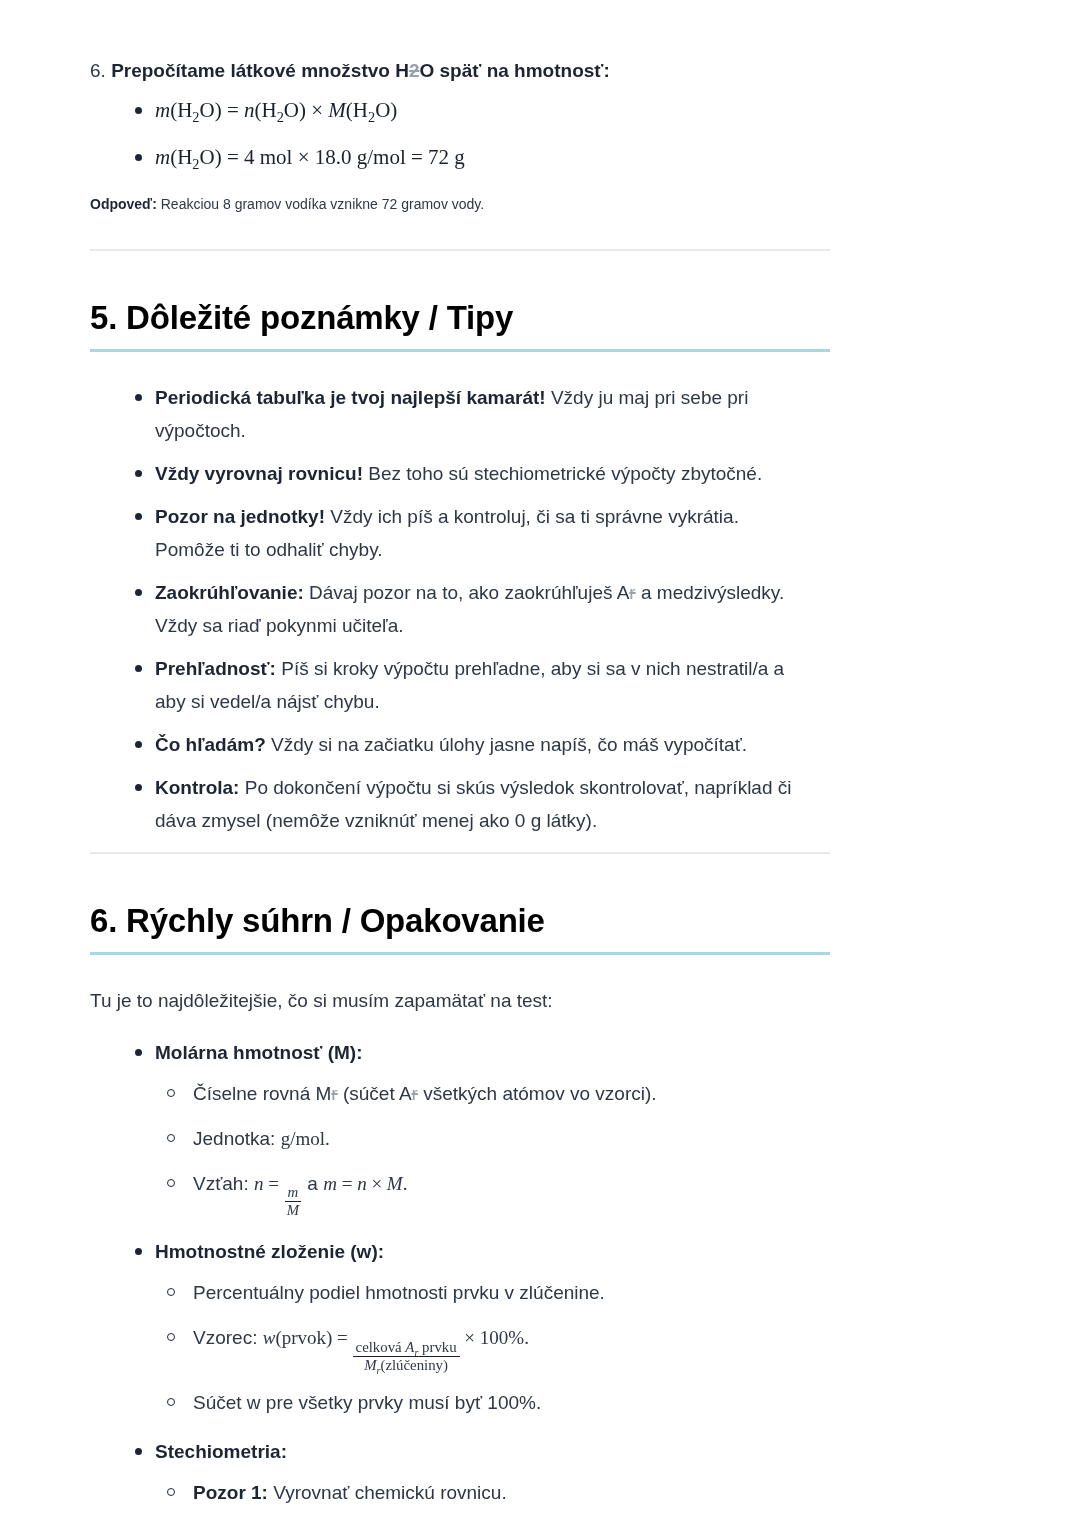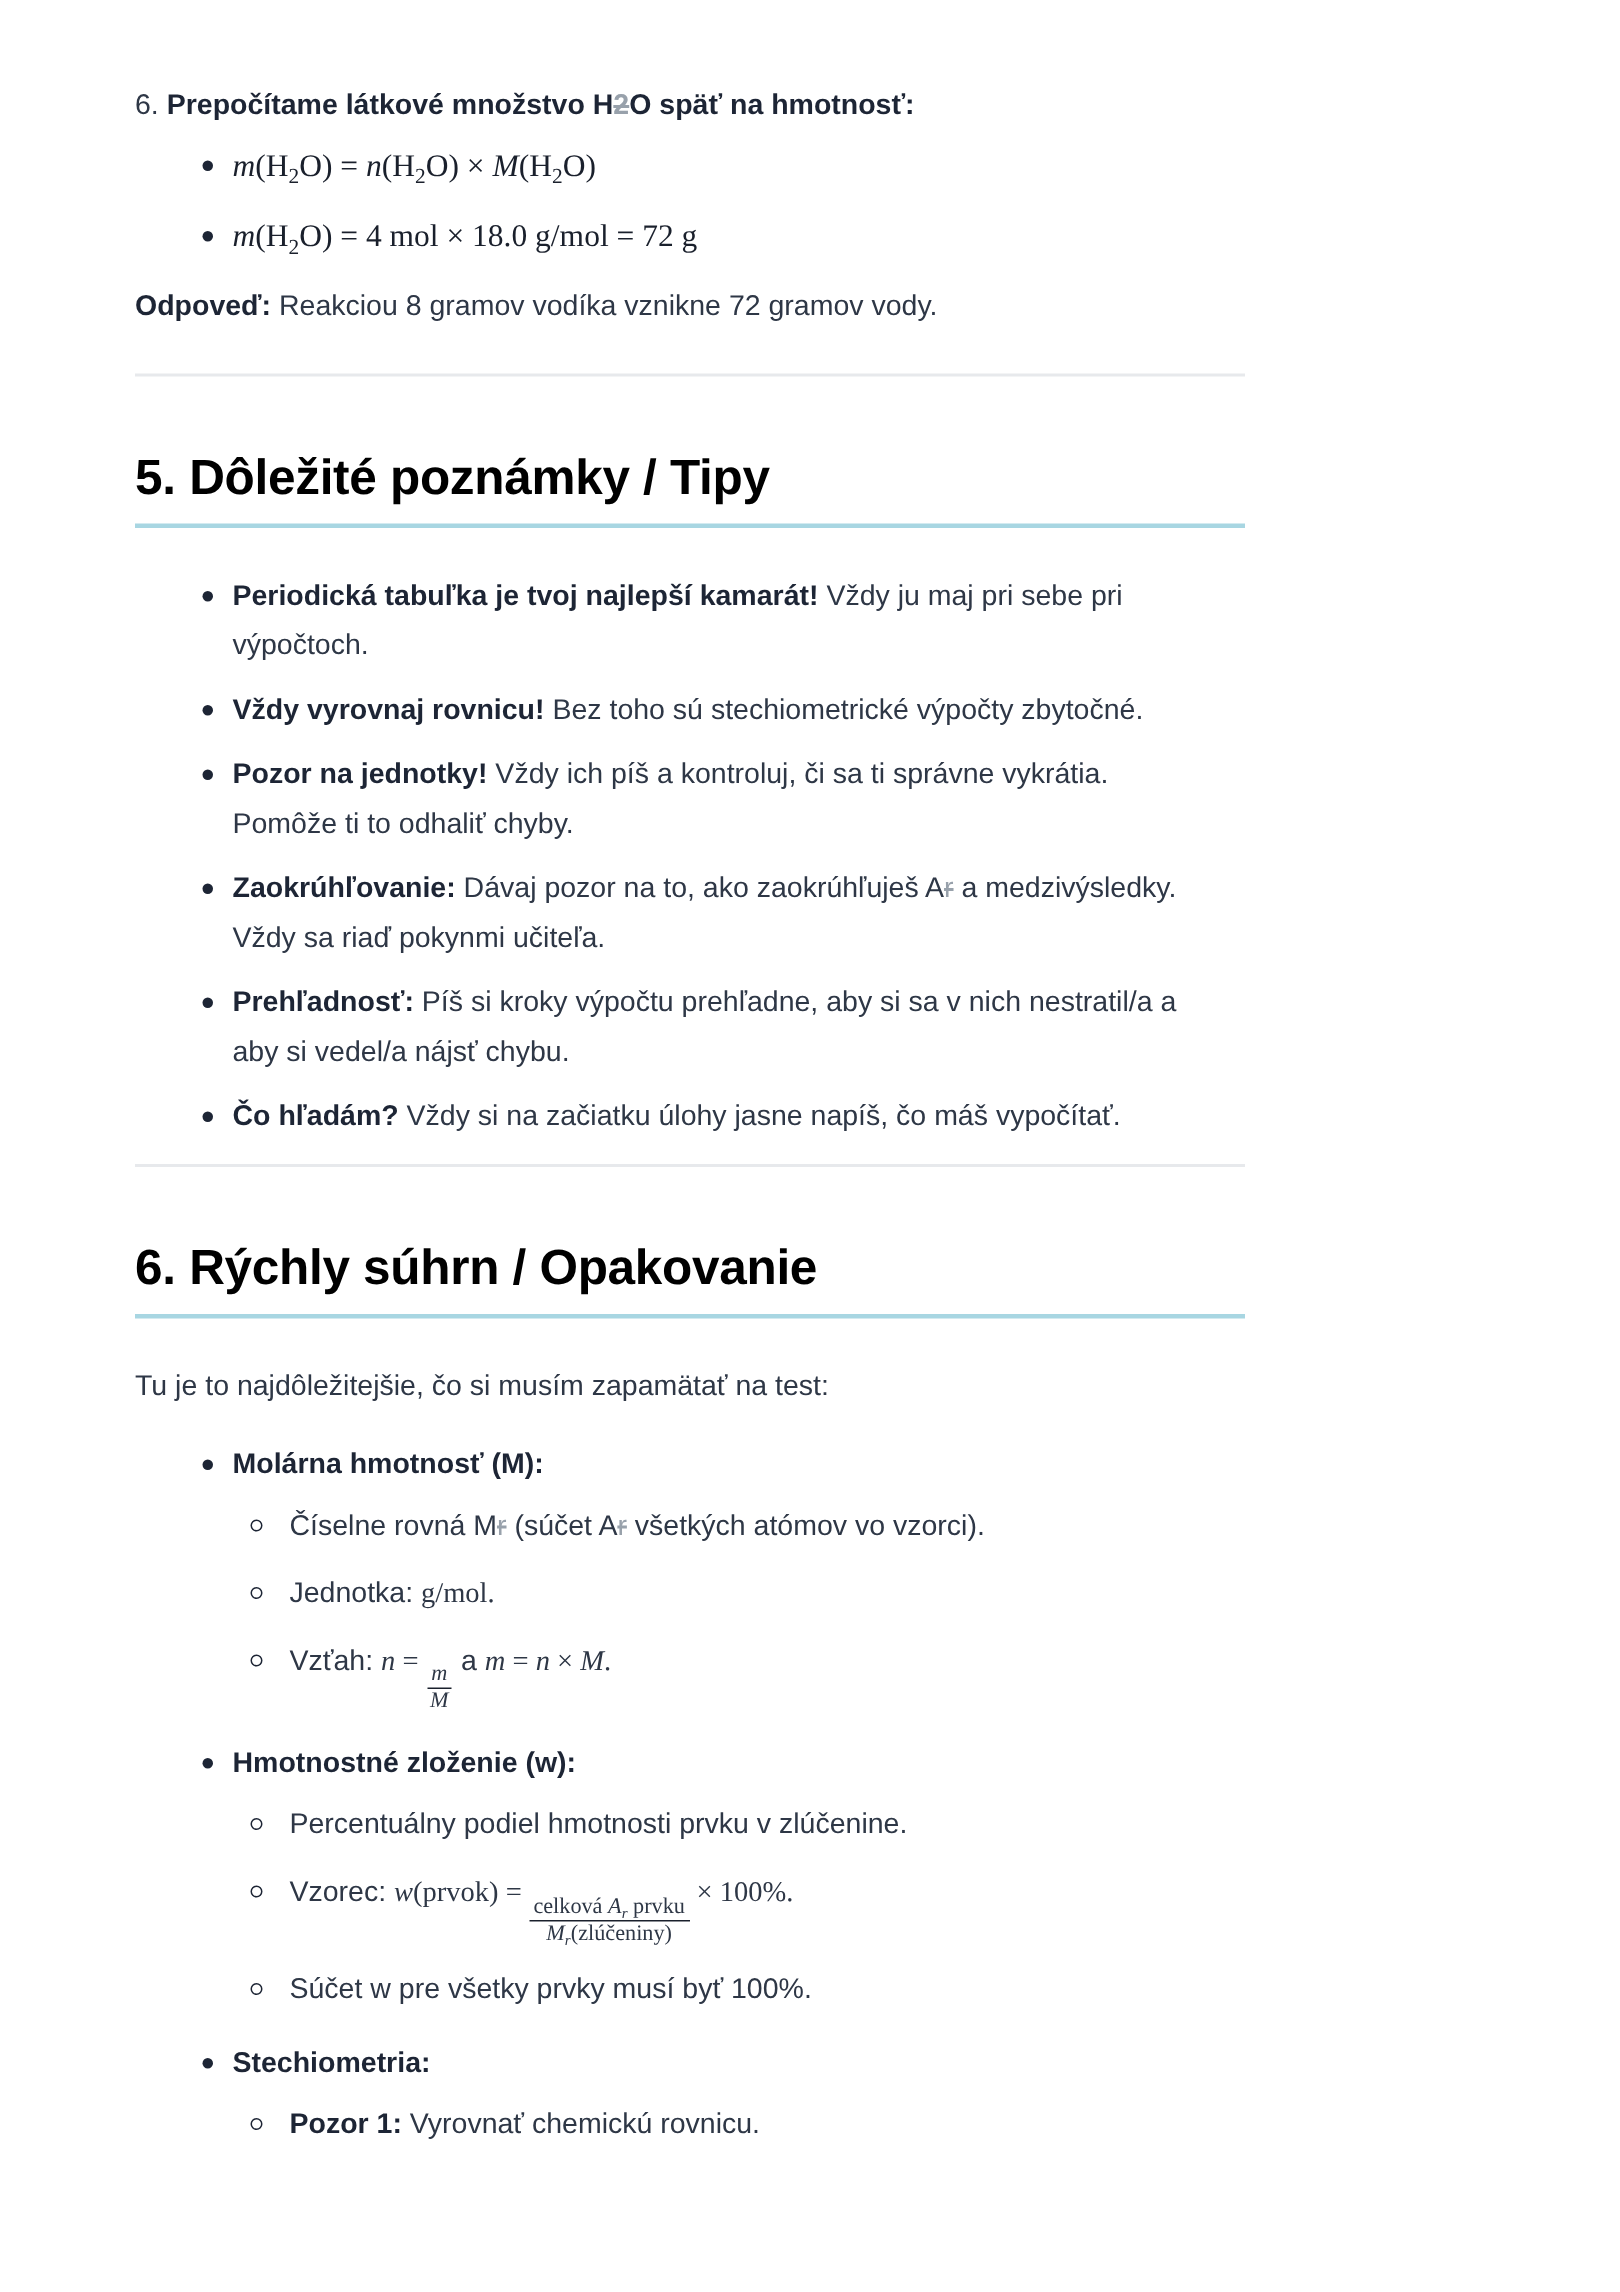--- a/index.html
+++ b/index.html
@@ -31,21 +31,21 @@
 
   .step-title{font-size:19px;line-height:30px;color:#2e3746;}
 
   ul{list-style:none;margin:0;padding:0;}
   li{position:relative;}
 
   .flist{margin-top:8px;}
   .flist li{padding-left:65px;line-height:32px;margin-bottom:15px;}
   .flist li::before{content:"";position:absolute;left:45px;top:13px;width:7px;height:7px;border-radius:50%;background:#1d2535;}
 
-  .answer{margin:10px 0 0 0;font-size:19px;line-height:33px;}
+  .answer{margin:10px 0 0 0;font-size:14px;line-height:33px;}
 
   .divider{border:none;height:2px;background:#e7e9ec;margin:28px 0 0 0;}
 
   h2{margin:46px 0 0 0;font-size:33px;line-height:42px;font-weight:700;color:#000000;letter-spacing:-0.2px;}
   .underline{margin-top:10px;height:3px;background:#a8d6e2;}
 
   .tips{margin-top:29px;}
   .tips li{padding-left:65px;font-size:19px;line-height:33px;margin-bottom:10px;}
   .tips li::before{content:"";position:absolute;left:45px;top:13px;width:7px;height:7px;border-radius:50%;background:#1d2535;}
 
@@ -83,20 +83,21 @@
     <h2>5. Dôležité poznámky / Tipy</h2>
     <div class="underline"></div>
 
     <ul class="tips">
       <li><span class="bold">Periodická tabuľka je tvoj najlepší kamarát!</span><span> Vždy ju maj pri sebe pri</span><br><span>výpočtoch.</span></li>
       <li><span class="bold">Vždy vyrovnaj rovnicu!</span><span> Bez toho sú stechiometrické výpočty zbytočné.</span></li>
       <li><span class="bold">Pozor na jednotky!</span><span> Vždy ich píš a kontroluj, či sa ti správne vykrátia.</span><br><span>Pomôže ti to odhaliť chyby.</span></li>
       <li><span class="bold">Zaokrúhľovanie:</span><span> Dávaj pozor na to, ako zaokrúhľuješ A</span><span class="struck">r</span><span> a medzivýsledky.</span><br><span>Vždy sa riaď pokynmi učiteľa.</span></li>
       <li><span class="bold">Prehľadnosť:</span><span> Píš si kroky výpočtu prehľadne, aby si sa v nich nestratil/a a</span><br><span>aby si vedel/a nájsť chybu.</span></li>
       <li><span class="bold">Čo hľadám?</span><span> Vždy si na začiatku úlohy jasne napíš, čo máš vypočítať.</span></li>
+      <li><span class="bold">Kontrola:</span><span> Po dokončení výpočtu si skús výsledok skontrolovať, napríklad či</span><br><span>dáva zmysel (nemôže vzniknúť menej ako 0 g látky).</span></li>
     </ul>
 
     <hr class="divider" style="margin-top:15px;">
 
     <h2>6. Rýchly súhrn / Opakovanie</h2>
     <div class="underline"></div>
 
     <p class="intro">Tu je to najdôležitejšie, čo si musím zapamätať na test:</p>
 
     <ul class="topics">

